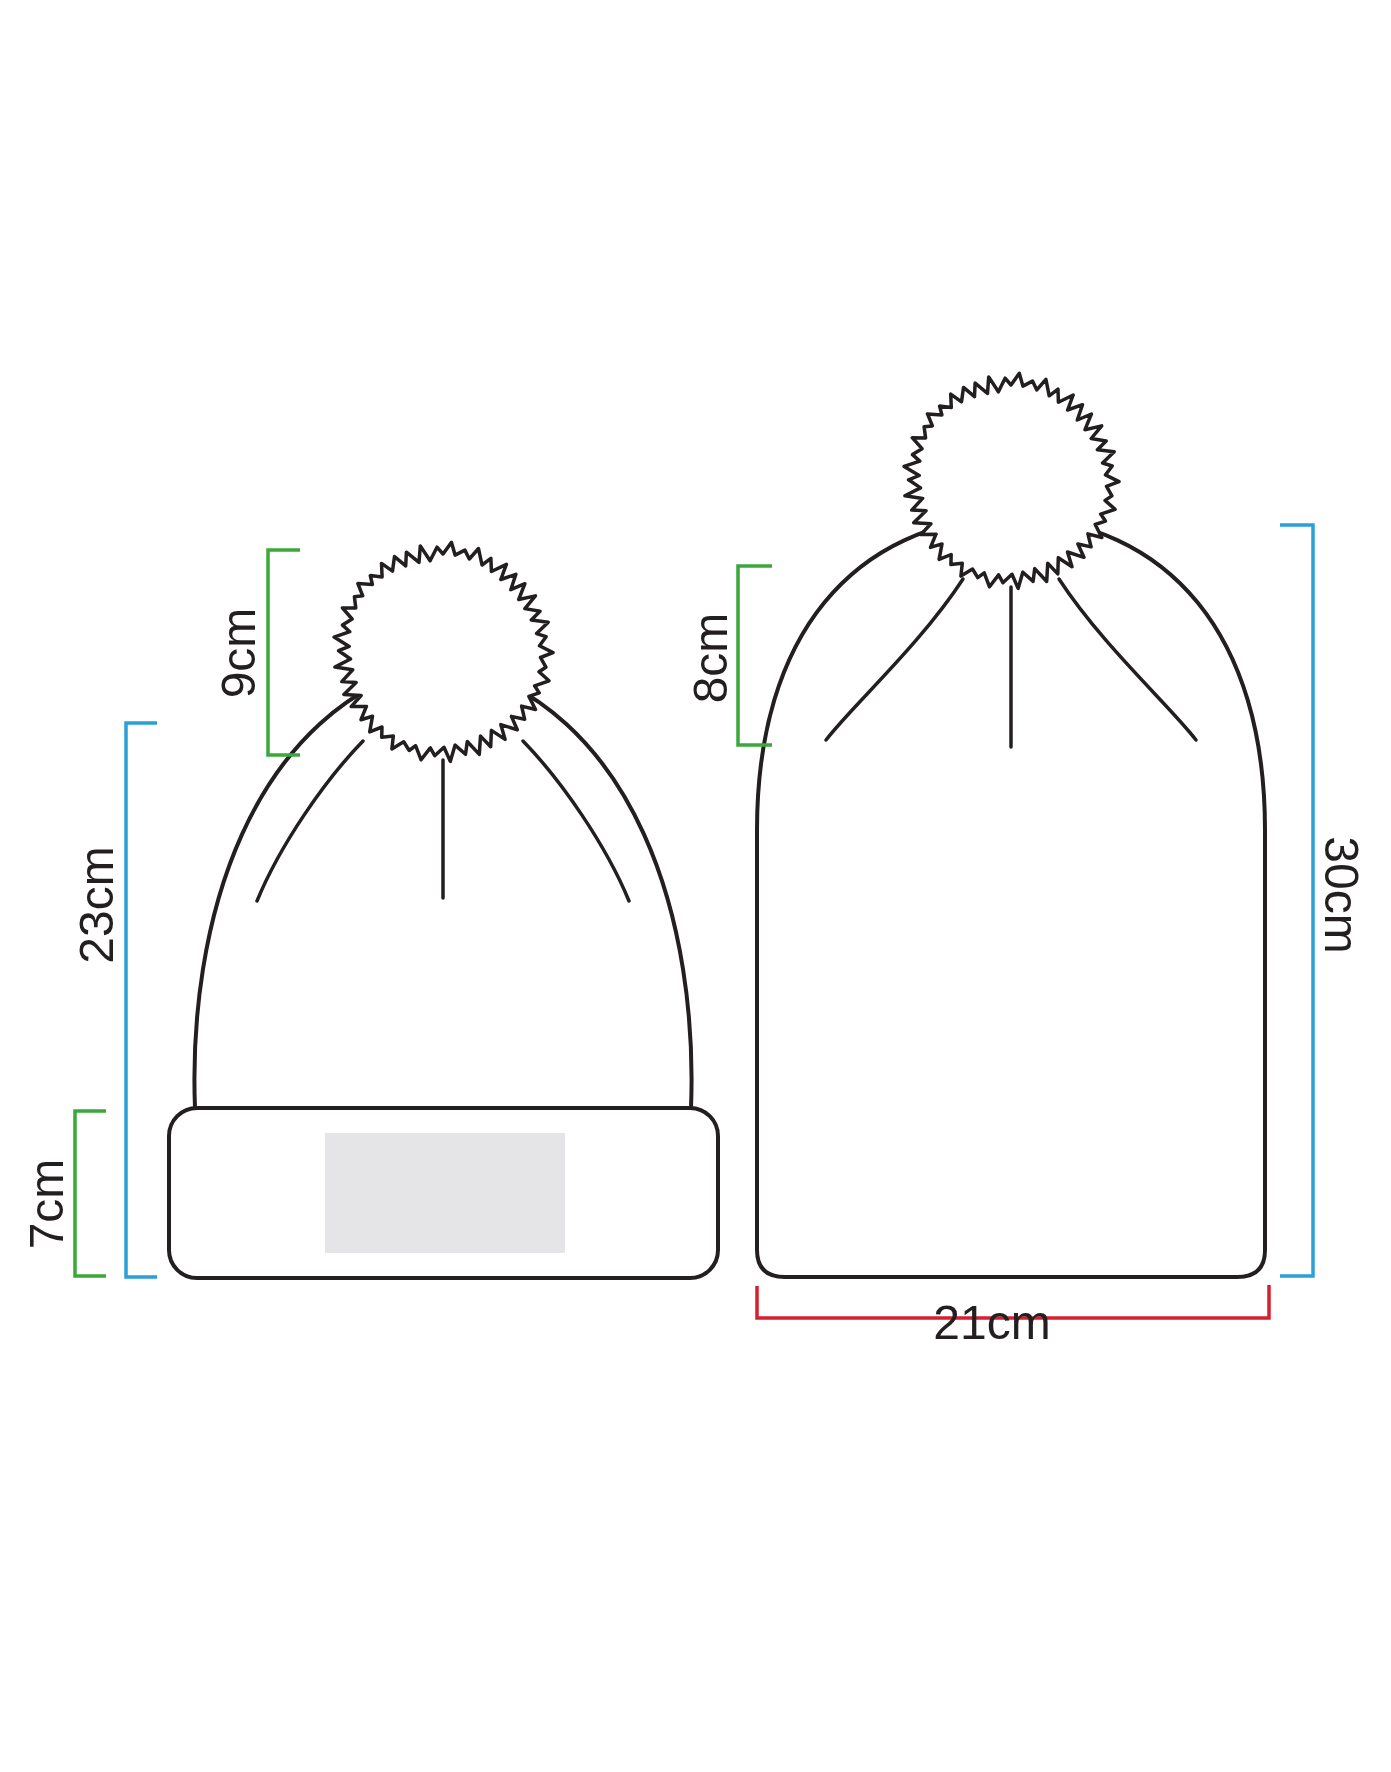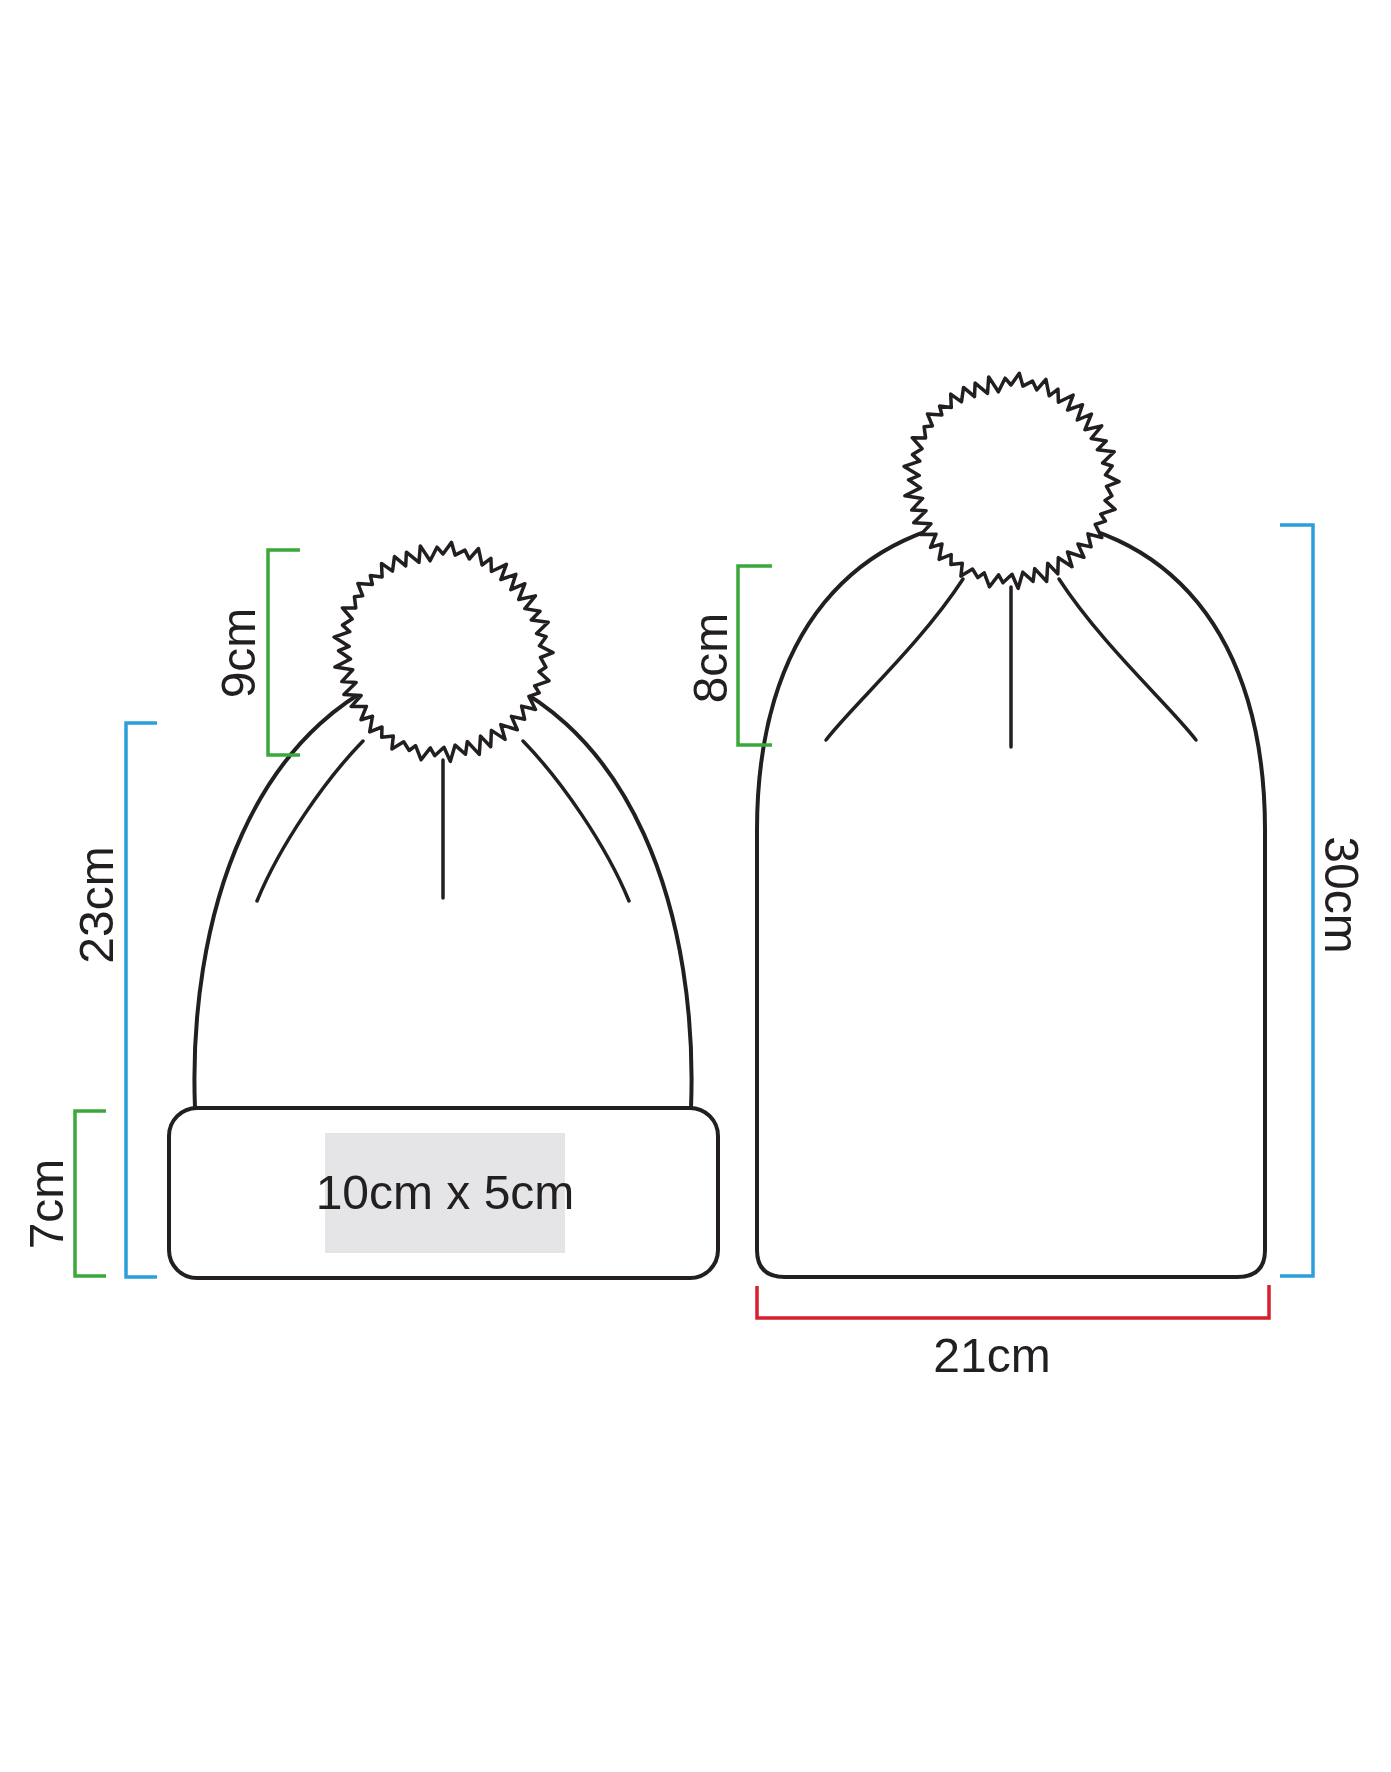--- a/index.html
+++ b/index.html
@@ -58,21 +58,20 @@
       <path d="M757 1286 L757 1318 L1269 1318 L1269 1285" stroke="#d6202f"></path>
     </g>
   </svg>
 
   <div class="dim-label rot-ccw" style="left:159px;top:628px">9cm</div>
 
   <div class="dim-label rot-ccw" style="left:17px;top:880px">23cm</div>
 
   <div class="dim-label rot-ccw" style="left:-33px;top:1179px">7cm</div>
 
-  <div class="dim-label wide" style="left:295px;top:1168px">10cm x 5cm</div>
 
   <div class="dim-label rot-ccw" style="left:631px;top:633px">8cm</div>
 
   <div class="dim-label rot-cw" style="left:1261px;top:870px">30cm</div>
 
-  <div class="dim-label" style="left:912px;top:1331px">21cm</div>
+  <div class="dim-label" style="left:912px;top:1298px">21cm</div>
 
 </div>
 
 </body></html>

